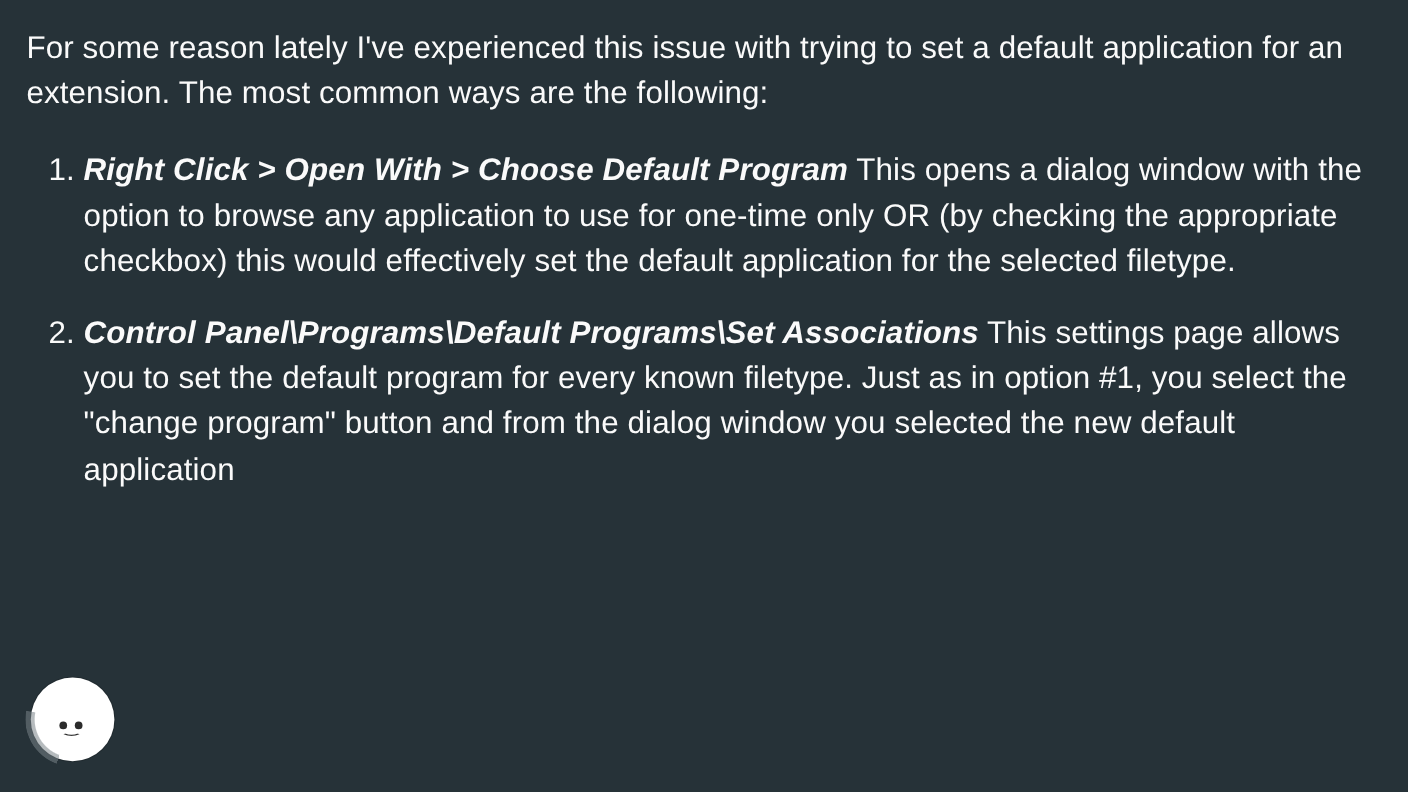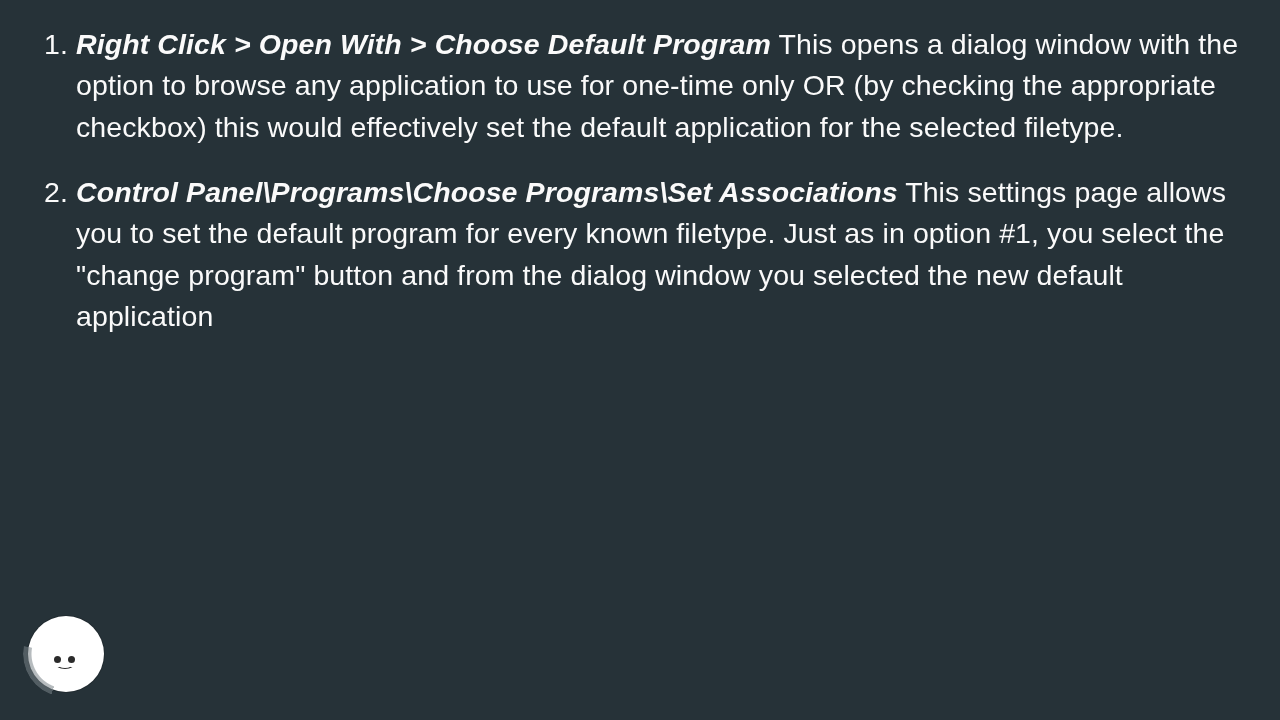--- a/index.html
+++ b/index.html
@@ -98,27 +98,28 @@
     border-radius: 0 0 20px 20px;
     box-sizing: border-box;
     transform: scaleY(0.5);
     transform-origin: top center;
   }
 </style>
 </head>
 <body>
 
 <div class="page">
+  <p class="intro">For some reason lately I've experienced this issue with trying to set a default application for an extension. The most common ways are the following:</p>
 
   <ol class="methods">
     <li>
       <span class="bold">Right Click &gt; Open With &gt; Choose Default Program</span><span> This opens a dialog window with the option to browse any application to use for one-time only OR (by checking the appropriate checkbox) this would effectively set the default application for the selected filetype.</span>
     </li>
     <li>
-      <span class="bold">Control Panel\Programs\Choose Programs\Set Associations</span><span> This settings page allows you to set the default program for every known filetype. Just as in option #1, you select the "change program" button and from the dialog window you selected the new default application</span>
+      <span class="bold">Control Panel\Programs\Default Programs\Set Associations</span><span> This settings page allows you to set the default program for every known filetype. Just as in option #1, you select the "change program" button and from the dialog window you selected the new default application</span>
     </li>
   </ol>
 </div>
 
 <div class="avatar">
   <div class="avatar-face">
     <div class="eye left"></div>
     <div class="eye right"></div>
     <div class="mouth"></div>
   </div>

